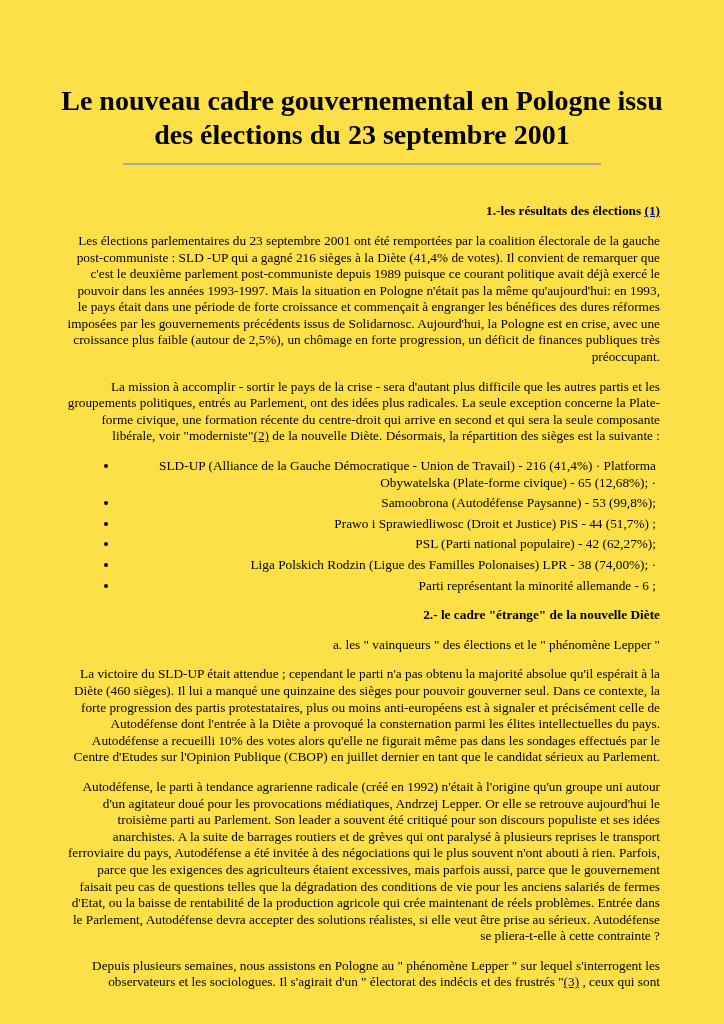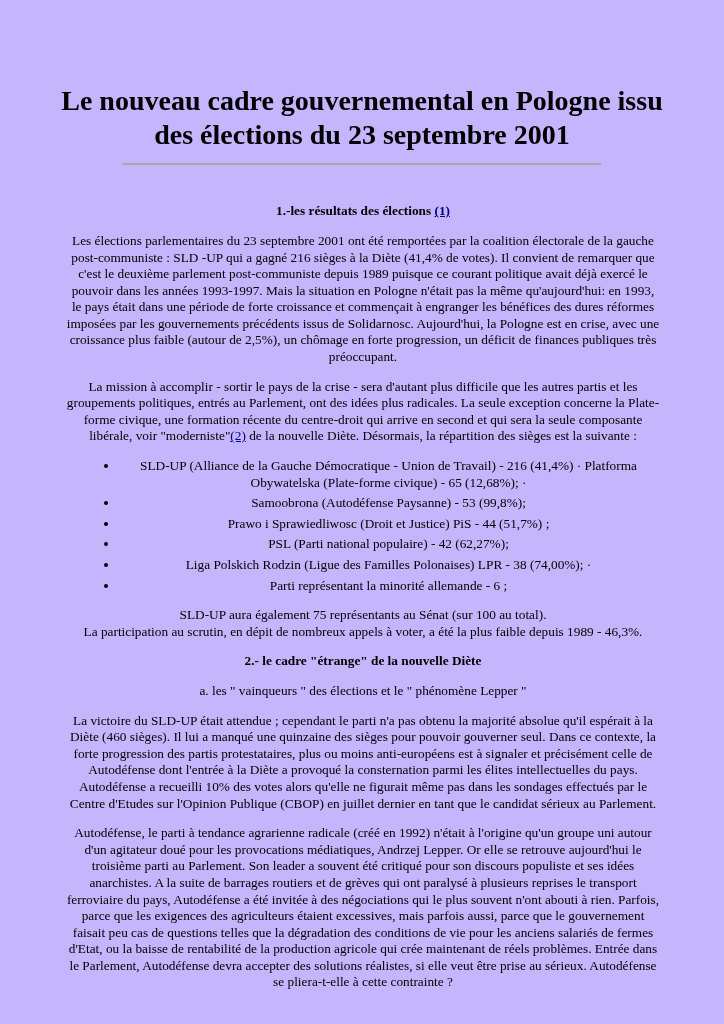--- a/index.html
+++ b/index.html
@@ -7,41 +7,41 @@
     --divider:#a8a8a8;
     --text:#000000;
   }
   html,body{margin:0;padding:0;background:#ffffff;}
   body{
     width:724px;height:1024px;overflow:hidden;
     font-family:"Liberation Serif","DejaVu Serif",serif;
     color:var(--text);
     -webkit-font-smoothing:antialiased;
   }
-  .page{width:724px;height:1024px;background:#c4b5fd;box-sizing:border-box;}
+  .page{width:724px;height:1024px;background:#fde047;box-sizing:border-box;}
   .doc-title{
     font-family:"Liberation Serif","DejaVu Serif",serif;
     font-weight:bold;
     font-size:28px;
     line-height:1.22;
     text-align:center;
     margin:0 42px;
     padding-top:84px;
   }
   .title-rule{
     border:none;
     border-top:2px solid var(--divider);
     width:478px;
     margin:11px auto 0 auto;
   }
   .content{
     margin:38px 64px 0 66px;
     font-size:13.3px;
     line-height:16.6px;
-    text-align:center;
+    text-align:right;
   }
   .content p{margin:0 0 13px 0;}
   .content p.h{font-weight:bold;}
   .content ul{
     margin:0 0 13px 0;
     padding:0 0 0 49px;
     list-style-type:disc;
   }
   .content ul li{margin:4px;padding-left:2px;}
   a.ref{
@@ -68,24 +68,24 @@
 
     <ul>
       <li>SLD-UP (Alliance de la Gauche Démocratique - Union de Travail) - 216 (41,4%) · Platforma Obywatelska (Plate-forme civique) - 65 (12,68%); ·</li>
       <li>Samoobrona (Autodéfense Paysanne) - 53 (99,8%);</li>
       <li>Prawo i Sprawiedliwosc (Droit et Justice) PiS - 44 (51,7%) ;</li>
       <li>PSL (Parti national populaire) - 42 (62,27%);</li>
       <li>Liga Polskich Rodzin (Ligue des Familles Polonaises) LPR - 38 (74,00%); ·</li>
       <li>Parti représentant la minorité allemande - 6 ;</li>
     </ul>
 
-    <p>SLD-UP aura également 75 représentants au Sénat (sur 100 au total).<br>La participation au scrutin, en dépit de nombreux appels à voter, a été la plus faible depuis 1989 - 46,3%.</p>
 
     <p class="h">2.- le cadre "étrange" de la nouvelle Diète</p>
 
     <p>a. les " vainqueurs " des élections et le " phénomène Lepper "</p>
 
     <p>La victoire du SLD-UP était attendue ; cependant le parti n'a pas obtenu la majorité absolue qu'il espérait à la Diète (460 sièges). Il lui a manqué une quinzaine des sièges pour pouvoir gouverner seul. Dans ce contexte, la forte progression des partis protestataires, plus ou moins anti-européens est à signaler et précisément celle de Autodéfense dont l'entrée à la Diète a provoqué la consternation parmi les élites intellectuelles du pays. Autodéfense a recueilli 10% des votes alors qu'elle ne figurait même pas dans les sondages effectués par le Centre d'Etudes sur l'Opinion Publique (CBOP) en juillet dernier en tant que le candidat sérieux au Parlement.</p>
 
     <p>Autodéfense, le parti à tendance agrarienne radicale (créé en 1992) n'était à l'origine qu'un groupe uni autour d'un agitateur doué pour les provocations médiatiques, Andrzej Lepper. Or elle se retrouve aujourd'hui le troisième parti au Parlement. Son leader a souvent été critiqué pour son discours populiste et ses idées anarchistes. A la suite de barrages routiers et de grèves qui ont paralysé à plusieurs reprises le transport ferroviaire du pays, Autodéfense a été invitée à des négociations qui le plus souvent n'ont abouti à rien. Parfois, parce que les exigences des agriculteurs étaient excessives, mais parfois aussi, parce que le gouvernement faisait peu cas de questions telles que la dégradation des conditions de vie pour les anciens salariés de fermes d'Etat, ou la baisse de rentabilité de la production agricole qui crée maintenant de réels problèmes. Entrée dans le Parlement, Autodéfense devra accepter des solutions réalistes, si elle veut être prise au sérieux. Autodéfense se pliera-t-elle à cette contrainte ?</p>
 
+    <p>Depuis plusieurs semaines, nous assistons en Pologne au " phénomène Lepper " sur lequel s'interrogent les observateurs et les sociologues. Il s'agirait d'un " électorat des indécis et des frustrés "<a href="#" class="ref">(3)</a> , ceux qui sont</p>
   </main>
 </div>
 
 </body></html>

